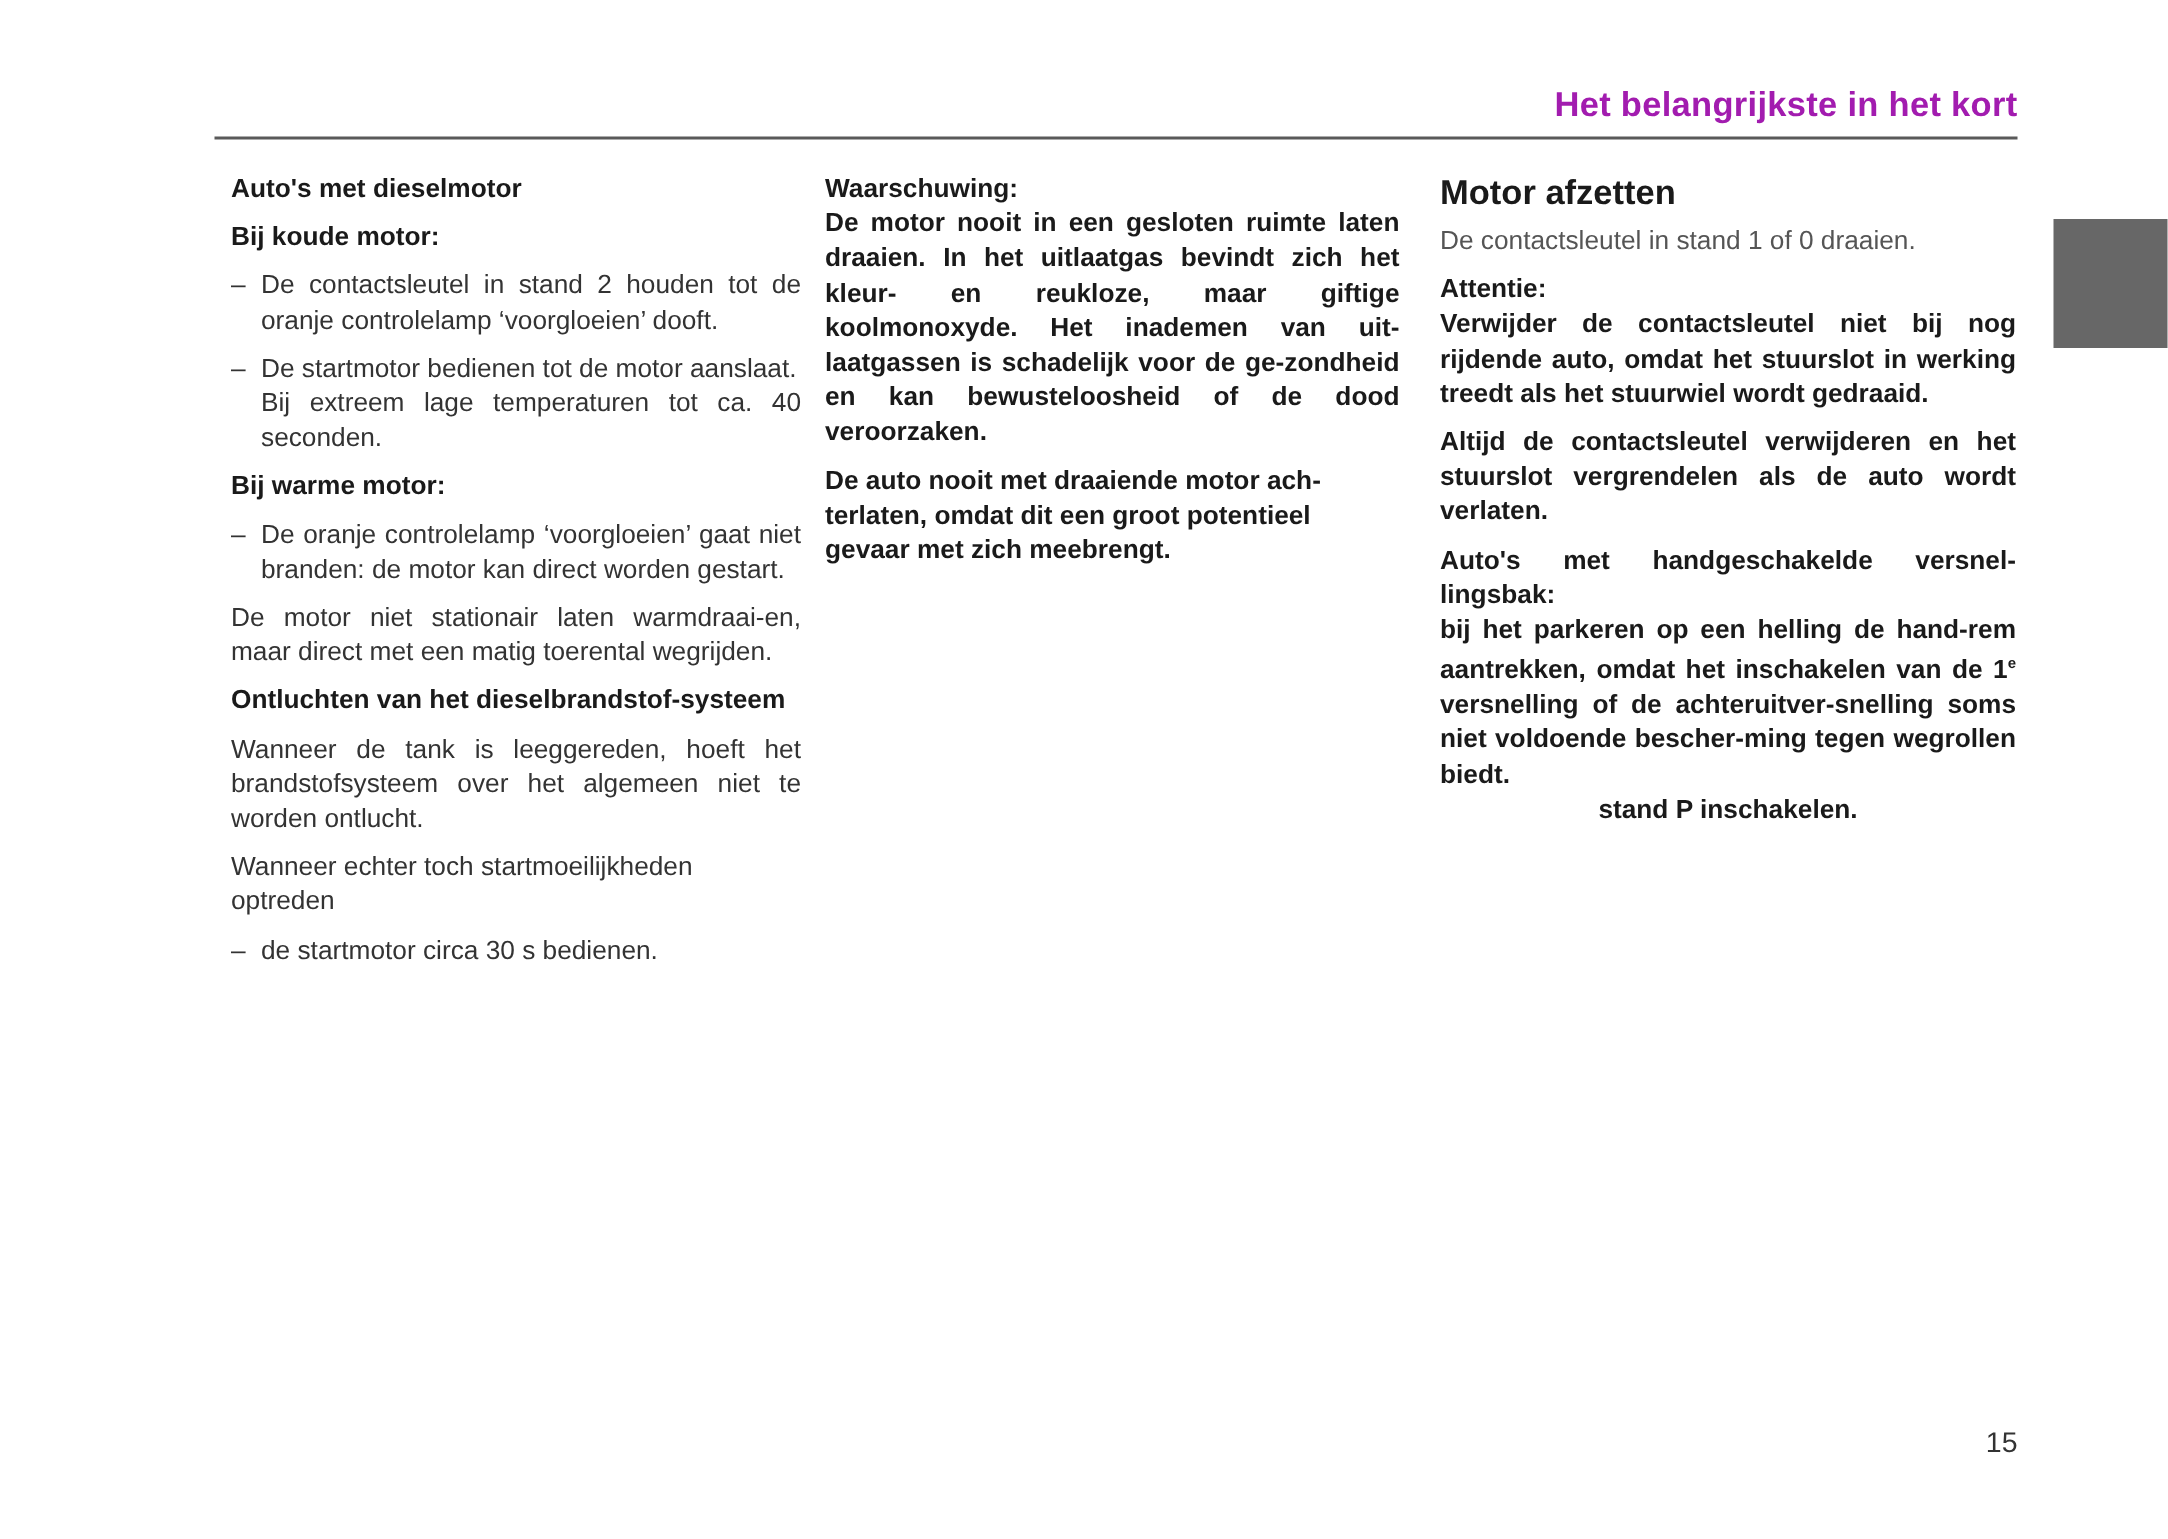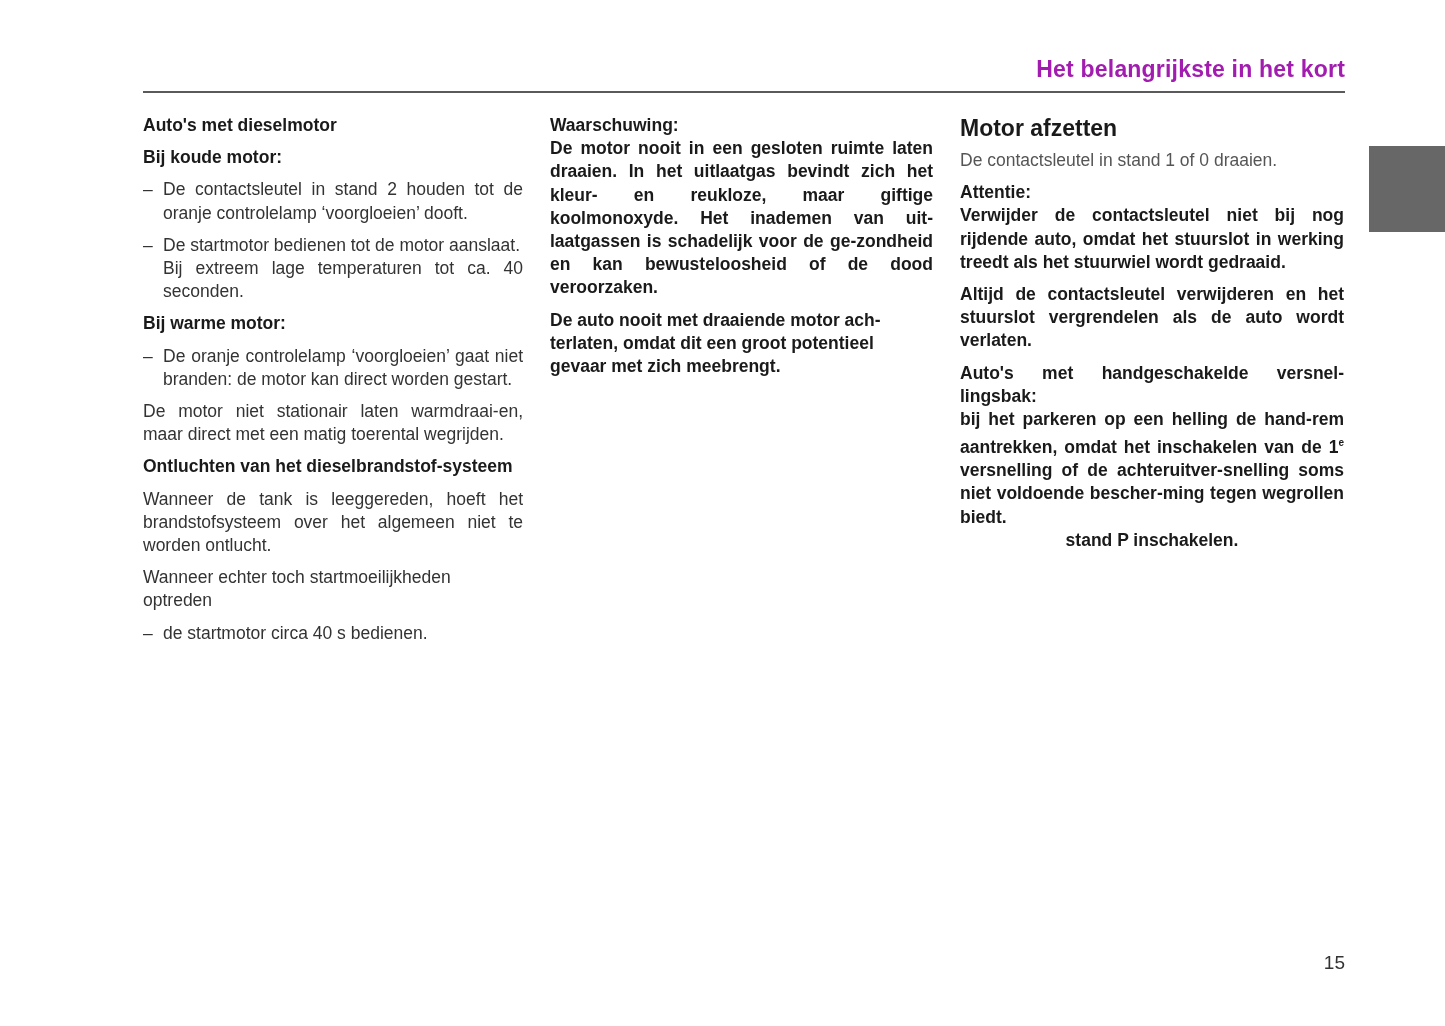--- a/index.html
+++ b/index.html
@@ -2,21 +2,21 @@
 <html><head>
 <meta charset="utf-8">
 <style>
   html, body { margin:0; padding:0; background:#ffffff; }
   body { width:1445px; height:1026px; position:relative; overflow:hidden;
          font-family:"Liberation Sans", "DejaVu Sans", sans-serif; color:#222; }
   .header-title { position:absolute; right:100px; top:56px; font-size:23px; font-weight:bold; color:#a21caf; letter-spacing:0.2px; }
   .header-rule { position:absolute; left:143px; top:91px; width:1202px; height:2px; background:#5a5a5a; }
   .thumb-tab { position:absolute; left:1369px; top:146px; width:76px; height:86px; background:#676767; }
   .col { position:absolute; top:114px; font-size:17.5px; line-height:23.2px; text-align:justify; }
-  .col1 { left:143px; width:380px; color:#333; }
+  .col1 { left:154px; width:380px; color:#333; }
   .col2 { left:550px; width:383px; color:#111; }
   .col3 { left:960px; width:384px; color:#111; }
   .blk { margin:0 0 9px 0; }
   .b { font-weight:bold; color:#1a1a1a; }
   .light { font-weight:normal; color:#3a3a3a; }
   .h1 { font-size:23px; font-weight:bold; margin:0 0 7px 0; line-height:28px; color:#1a1a1a; }
   .dash { position:relative; padding-left:20px; }
   .dash .m { position:absolute; left:0; top:0; }
   .page-number { position:absolute; right:100px; top:952px; font-size:19px; color:#333; }
   .line { display:block; }
@@ -44,21 +44,21 @@
   <div class="blk dash">
     <span class="m">–</span>
     <span>De oranje controlelamp ‘voorgloeien’ gaat niet branden: de motor kan direct worden gestart.</span>
   </div>
   <div class="blk">De motor niet stationair laten warmdraai-en, maar direct met een matig toerental wegrijden.</div>
   <div class="blk b">Ontluchten van het dieselbrandstof-systeem</div>
   <div class="blk">Wanneer de tank is leeggereden, hoeft het brandstofsysteem over het algemeen niet te worden ontlucht.</div>
   <div class="blk" style="text-align:left">Wanneer echter toch startmoeilijkheden optreden</div>
   <div class="blk dash" style="text-align:left">
     <span class="m">–</span>
-    <span>de startmotor circa 40 s bedienen.</span>
+    <span>de startmotor circa 30 s bedienen.</span>
   </div>
 </div>
 
 <div class="col col2">
   <div class="blk b">
     <span class="line">Waarschuwing:</span>
     <span>De motor nooit in een gesloten ruimte laten draaien. In het uitlaatgas bevindt zich het kleur- en reukloze, maar giftige koolmonoxyde. Het inademen van uit-laatgassen is schadelijk voor de ge-zondheid en kan bewusteloosheid of de dood veroorzaken.</span>
   </div>
   <div class="blk b" style="text-align:left">De auto nooit met draaiende motor ach-terlaten, omdat dit een groot potentieel gevaar met zich meebrengt.</div>
 </div>

